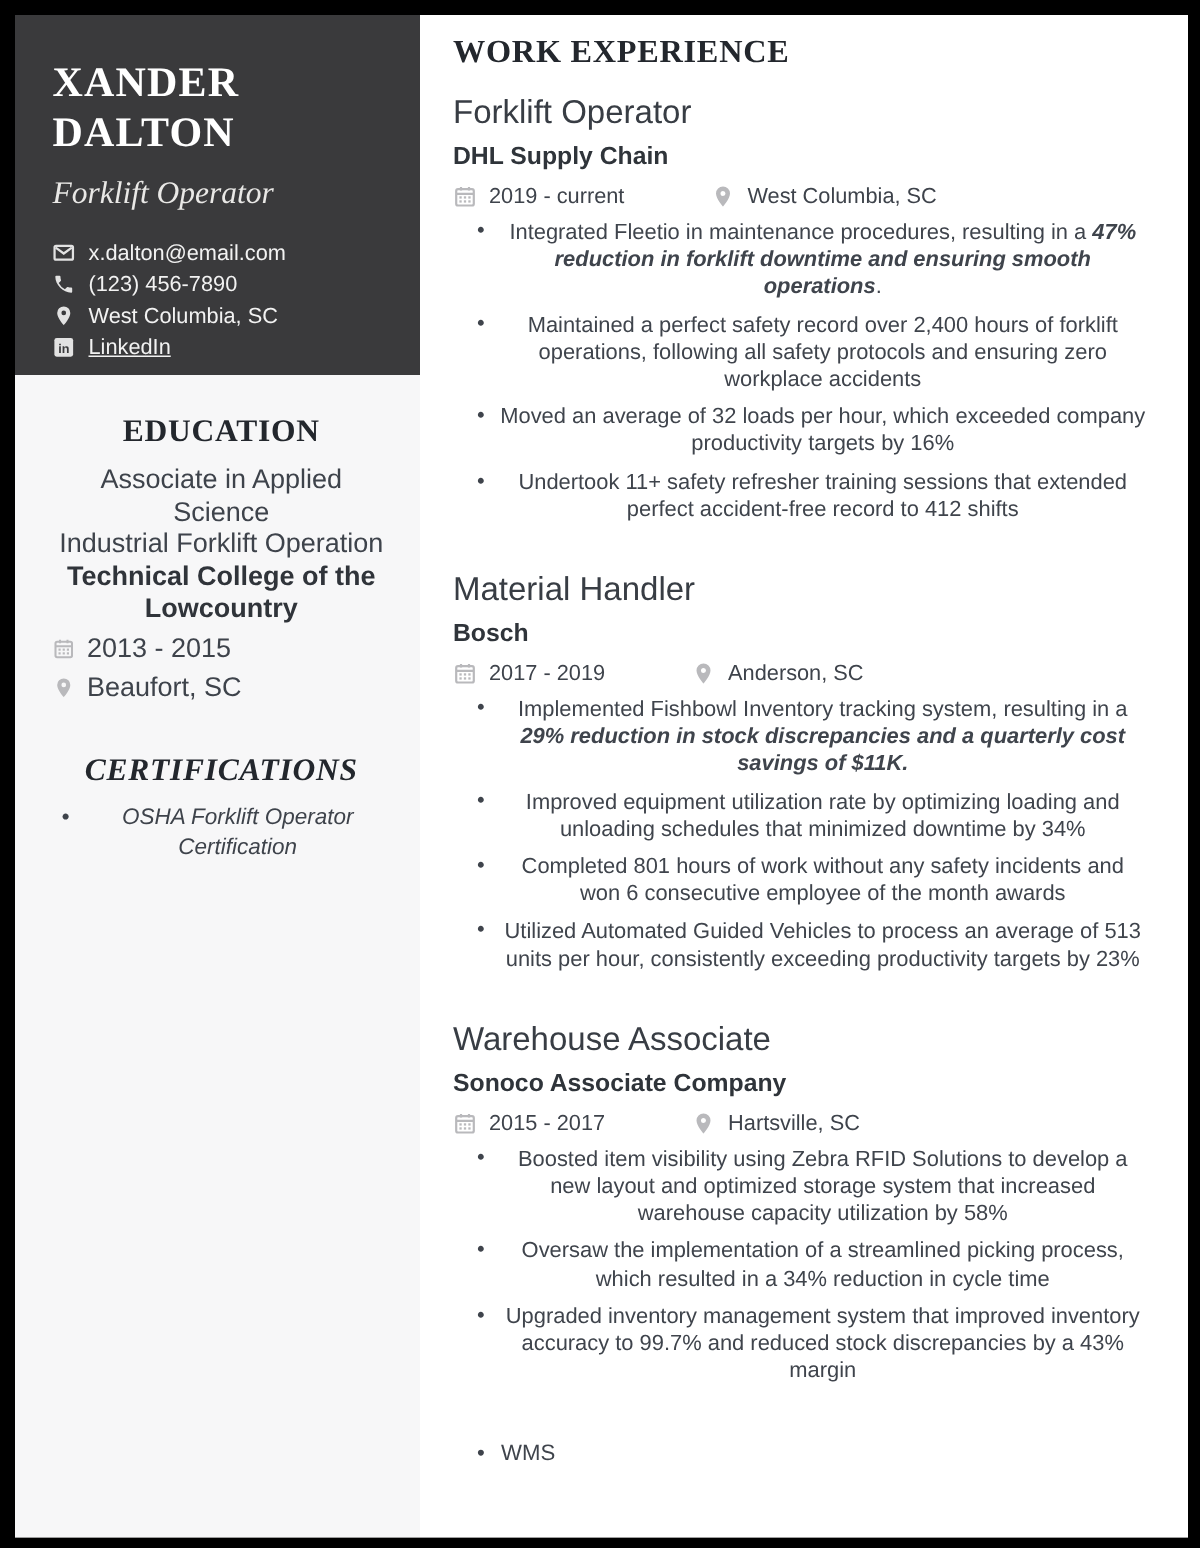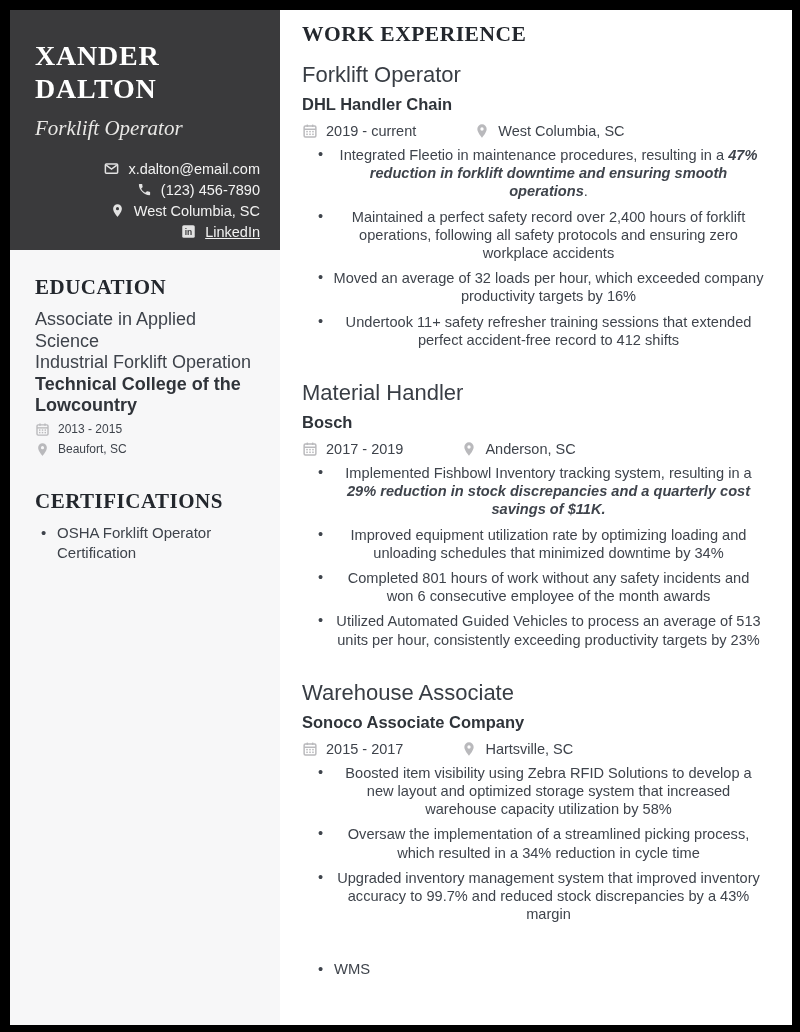--- a/index.html
+++ b/index.html
@@ -15,35 +15,35 @@
   .sb-dark { height:240px; flex:0 0 240px; background:#3a3a3c; padding:29px 20px 0 25px; }
   .person-name {
     font-family:"Liberation Serif","DejaVu Serif",serif; font-weight:bold;
     font-size:28px; line-height:33px; letter-spacing:0.8px; color:#ffffff; max-width:205px;
   }
   .person-role {
     font-family:"Liberation Serif","DejaVu Serif",serif; font-style:italic;
     font-size:21px; color:#e9e8e6; margin-top:11px;
   }
   .contact { margin-top:17px; }
-  .c-row { display:flex; align-items:center; gap:9px; height:21px; color:#f2f2f2; font-size:14.5px;justify-content:flex-end; }
+  .c-row { display:flex; align-items:center; gap:9px; height:21px; color:#f2f2f2; font-size:14.5px; }
   .c-row .ic { width:15px; height:15px; color:#e2e2e2; flex:0 0 15px; }
   .c-text.link { text-decoration:underline; cursor:pointer; color:#f2f2f2; }
 
-  .sb-light { padding:25px 20px 0 25px; }
+  .sb-light { padding:25px 20px 0 25px;text-align:center; }
   .sb-heading {
     font-family:"Liberation Serif","DejaVu Serif",serif; font-weight:bold;
     font-size:21px; color:#23272d; letter-spacing:0.5px;
   }
   .edu-line { font-size:18px; line-height:21.5px; color:#3e434b; }
   .edu-degree { margin-top:9px; }
   .edu-school { font-weight:bold; color:#30343a; }
-  .edu-meta { display:flex; align-items:center; gap:8px; margin-top:5px; font-size:12px; color:#3e434b; }
+  .edu-meta { display:flex; align-items:center; gap:8px; margin-top:5px; font-size:18px; color:#3e434b; }
   .edu-meta .ic { width:15px; height:15px; color:#b9b9bc; flex:0 0 15px; }
-  .certs { margin-top:32px; }
+  .certs { margin-top:32px;font-style:italic; }
 
   ul.dotlist { list-style:none; margin-top:9px; }
   ul.dotlist li { position:relative; padding-left:16px; margin-left:6px; font-size:15px; line-height:20.5px; color:#3e434b; margin-bottom:3px; }
   ul.dotlist li::before { content:"\2022"; position:absolute; left:0; top:0; color:#3e434b; }
 
   
   .main { flex:1; background:#fff; padding:12px 28px 0 22px; }
   .main-heading {
     font-family:"Liberation Serif","DejaVu Serif",serif; font-weight:bold;
     font-size:21.5px; color:#23272d; letter-spacing:0.5px;
@@ -140,21 +140,21 @@
           </ul>
       </div>
     </div>
   </aside>
 
   <main class="main">
     <div class="main-heading">WORK EXPERIENCE</div>
     <div>
         <section class="job">
           <h2 class="job-title">Forklift Operator</h2>
-          <h3 class="job-company">DHL Handler Chain</h3>
+          <h3 class="job-company">DHL Supply Chain</h3>
           <div class="meta">
             <span class="meta-item">
               <svg class="ic" viewBox="0 0 24 24">
                 <rect x="3.2" y="4.6" width="17.6" height="16.4" rx="1.8" fill="none" stroke="currentColor" stroke-width="2.2"></rect>
                 <line x1="3.2" y1="9.4" x2="20.8" y2="9.4" stroke="currentColor" stroke-width="2.2"></line>
                 <line x1="8" y1="2.4" x2="8" y2="6" stroke="currentColor" stroke-width="2.2"></line>
                 <line x1="16" y1="2.4" x2="16" y2="6" stroke="currentColor" stroke-width="2.2"></line>
                 <g fill="currentColor">
                   <rect x="6.4" y="11.8" width="2.3" height="2.3"></rect>
                   <rect x="10.85" y="11.8" width="2.3" height="2.3"></rect>

